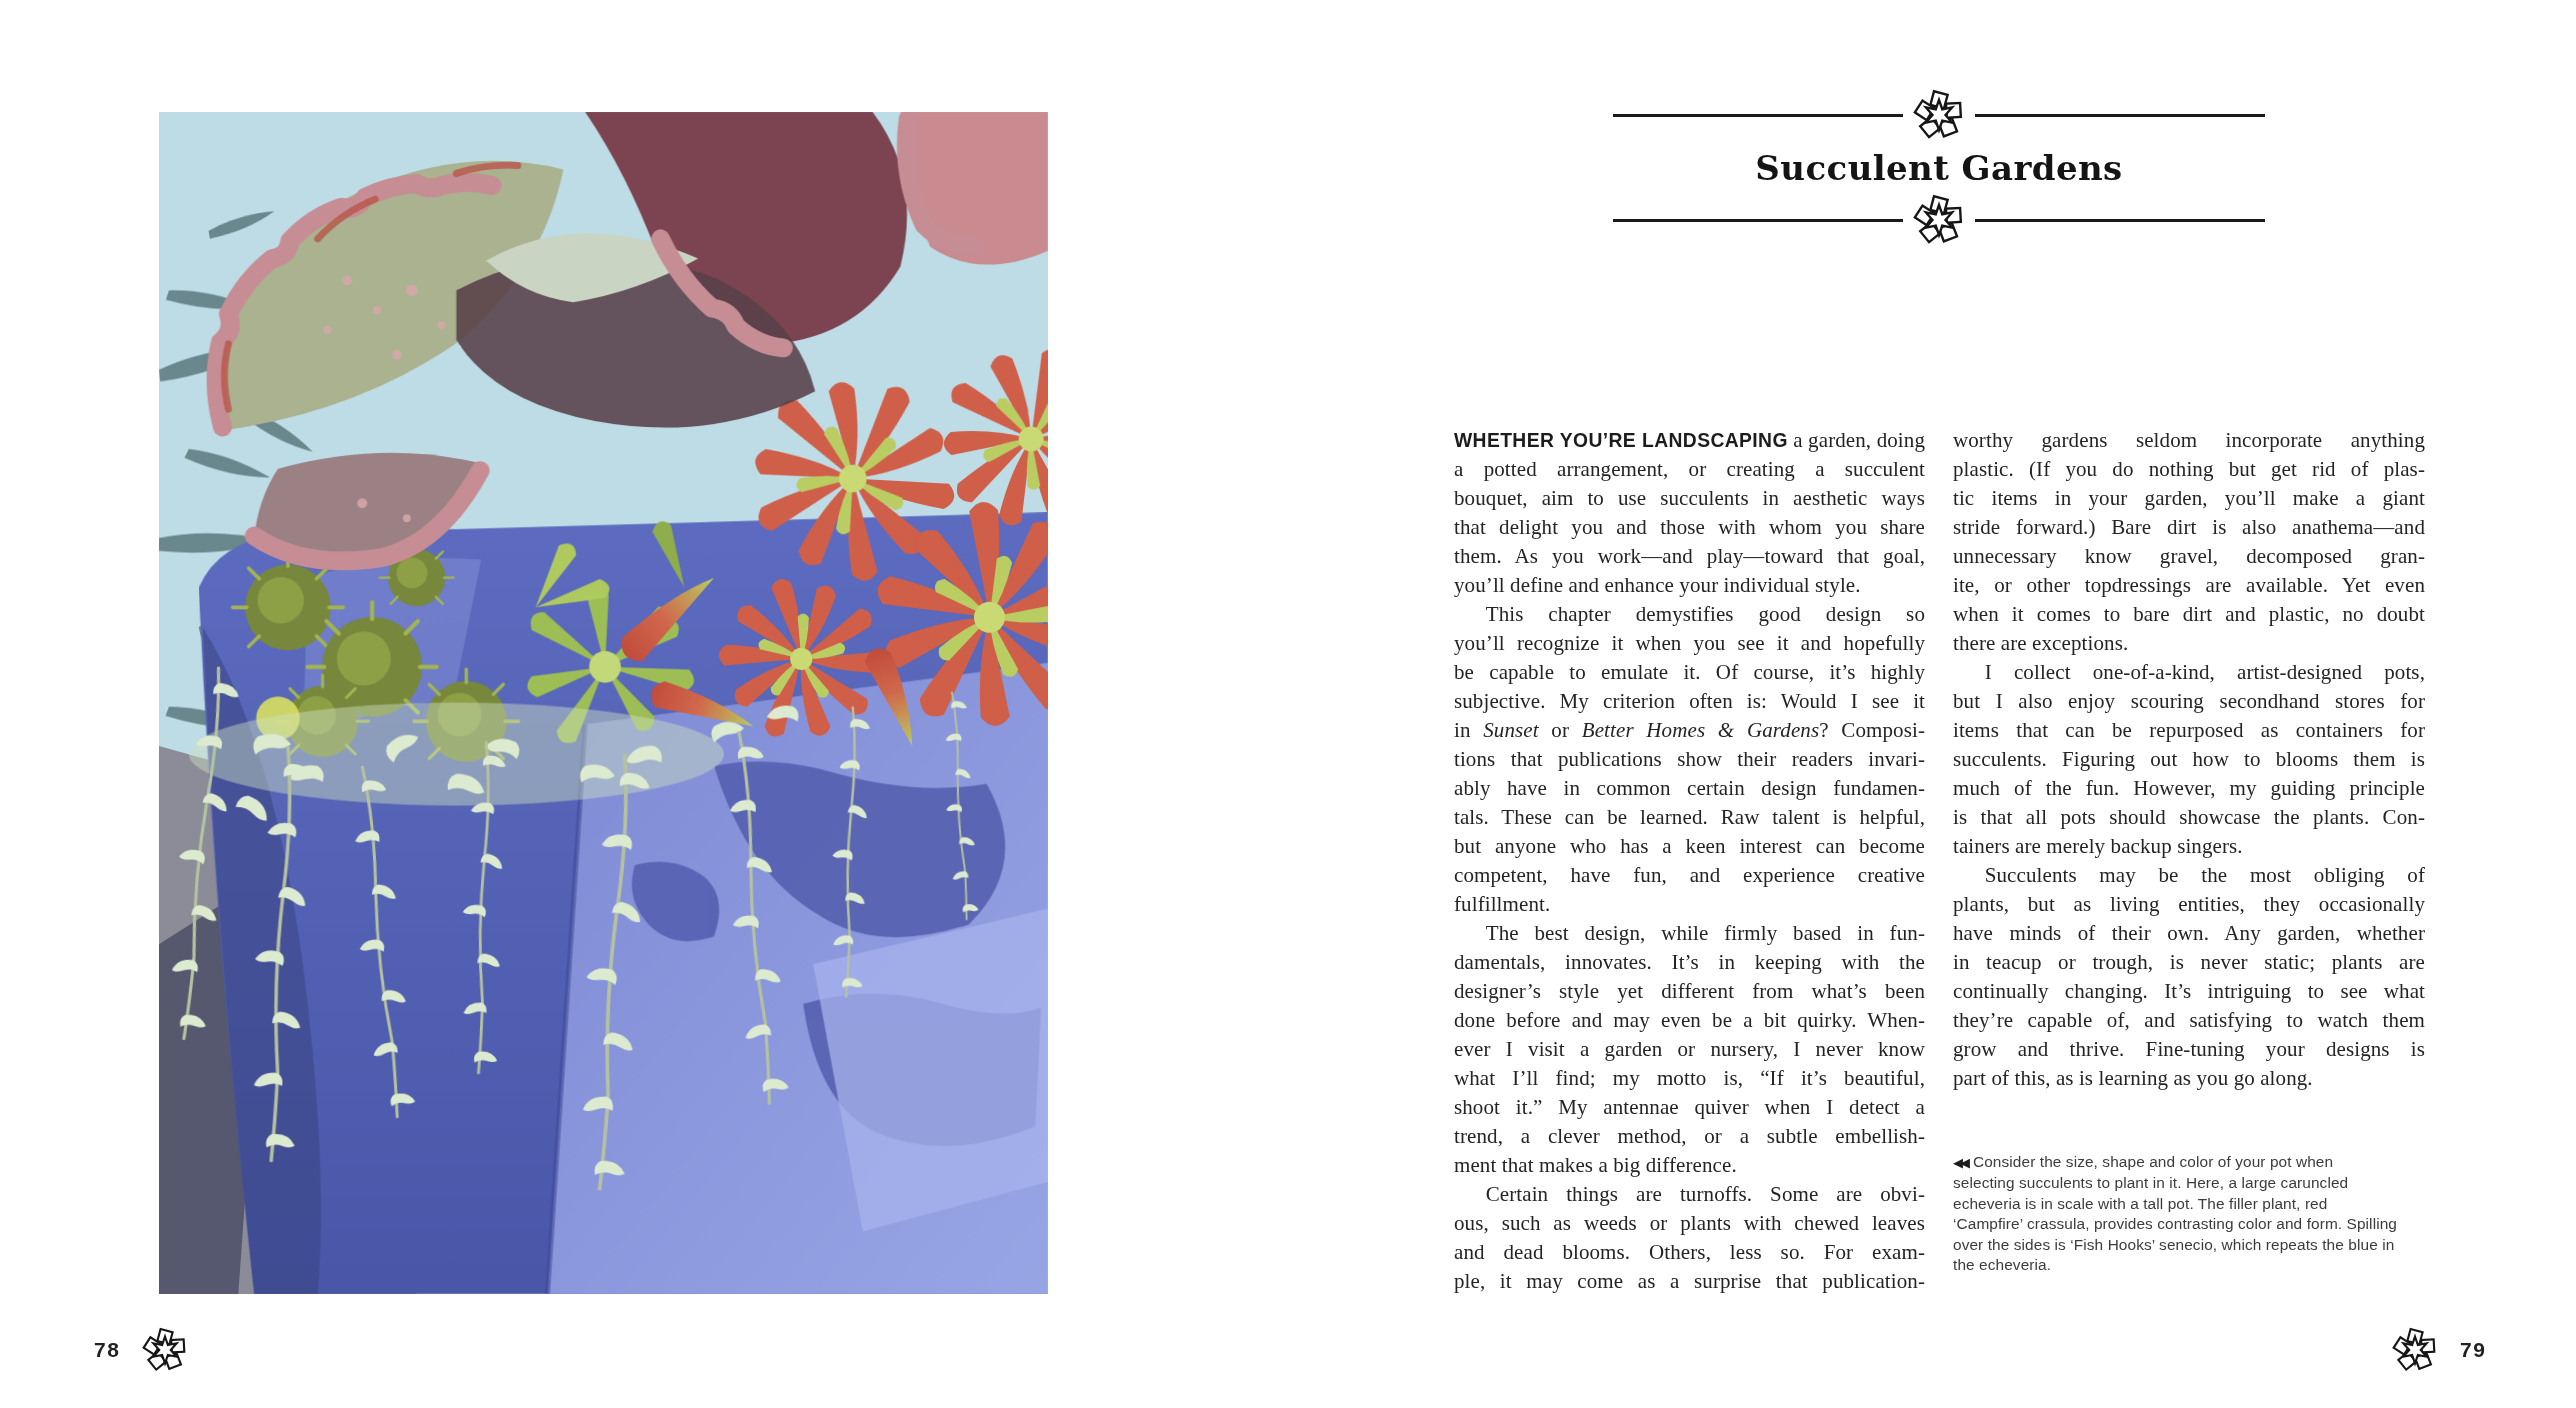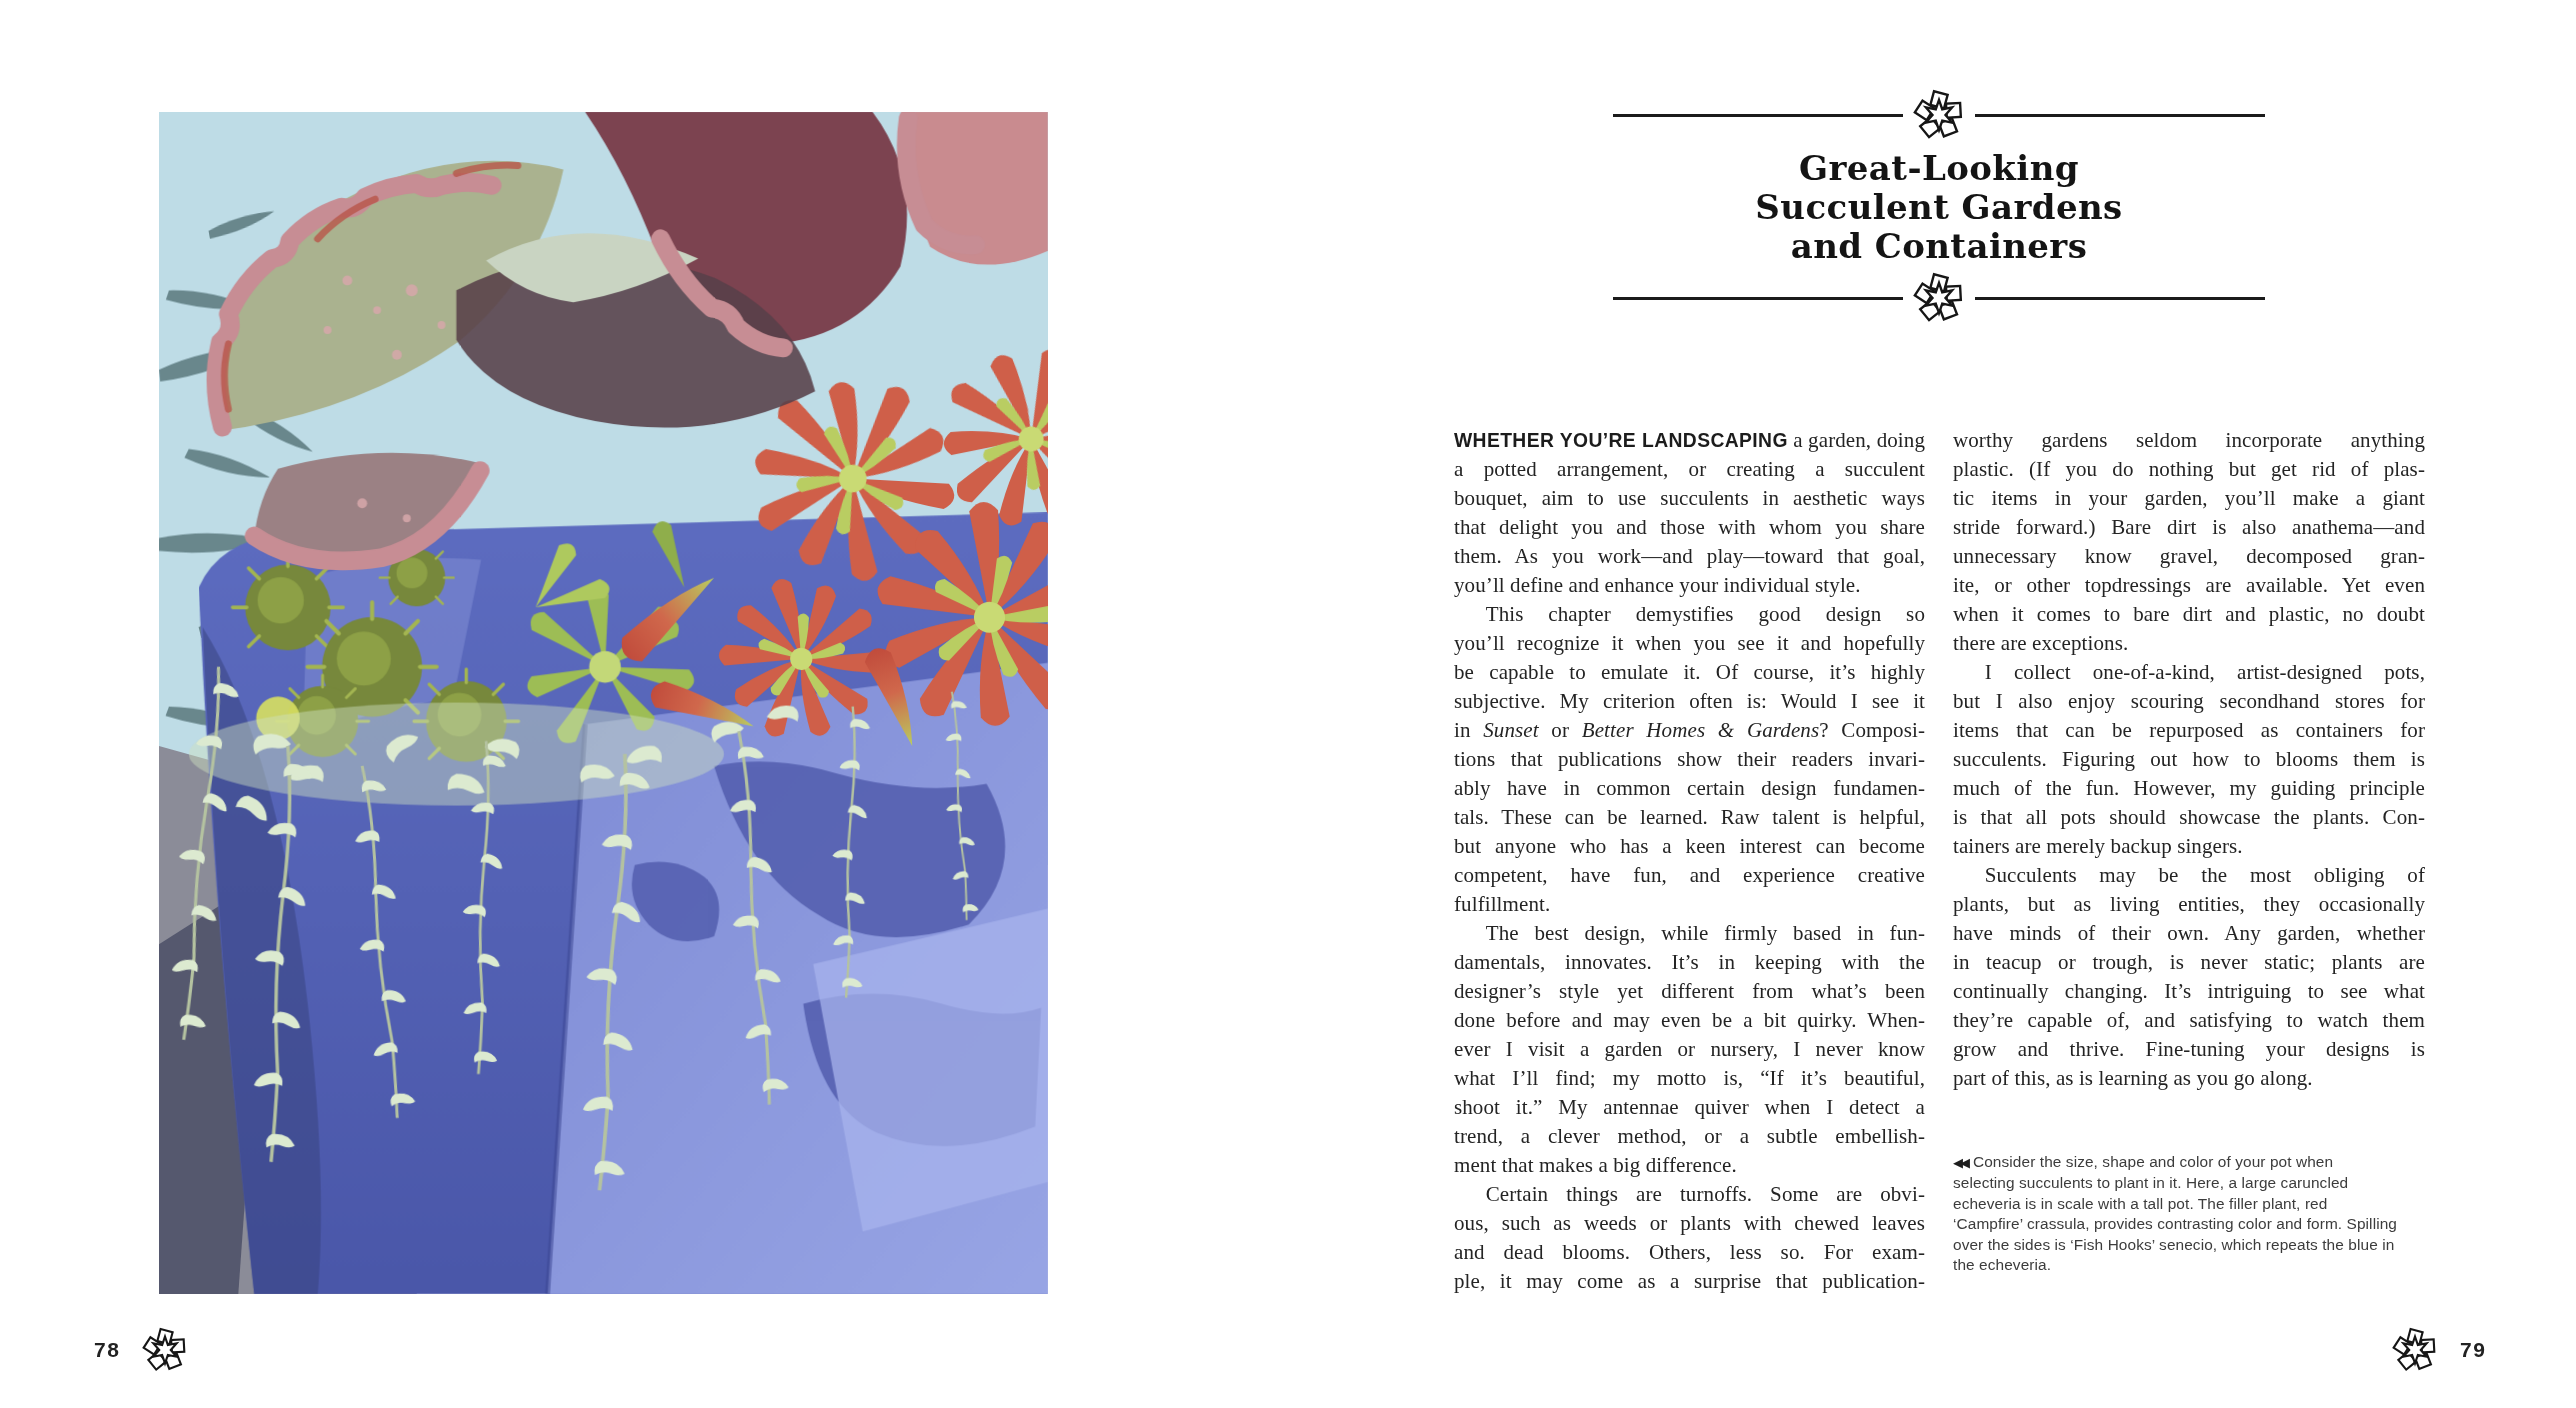--- a/index.html
+++ b/index.html
@@ -283,23 +283,21 @@
 
   <div class="chapter-head">
     <div class="rule-row">
       <div class="rule"></div>
       <svg class="orn" viewBox="0 0 52 52" width="52" height="52">
           <use href="#orn"></use>
         </svg>
       <div class="rule"></div>
     </div>
     <div class="chapter-title">
-        <div class="tline">Great-Looking</div>
         <div class="tline">Succulent Gardens</div>
-        <div class="tline">and Containers</div>
       </div>
     <div class="rule-row">
       <div class="rule"></div>
       <svg class="orn" viewBox="0 0 52 52" width="52" height="52">
           <use href="#orn"></use>
         </svg>
       <div class="rule"></div>
     </div>
   </div>
 

